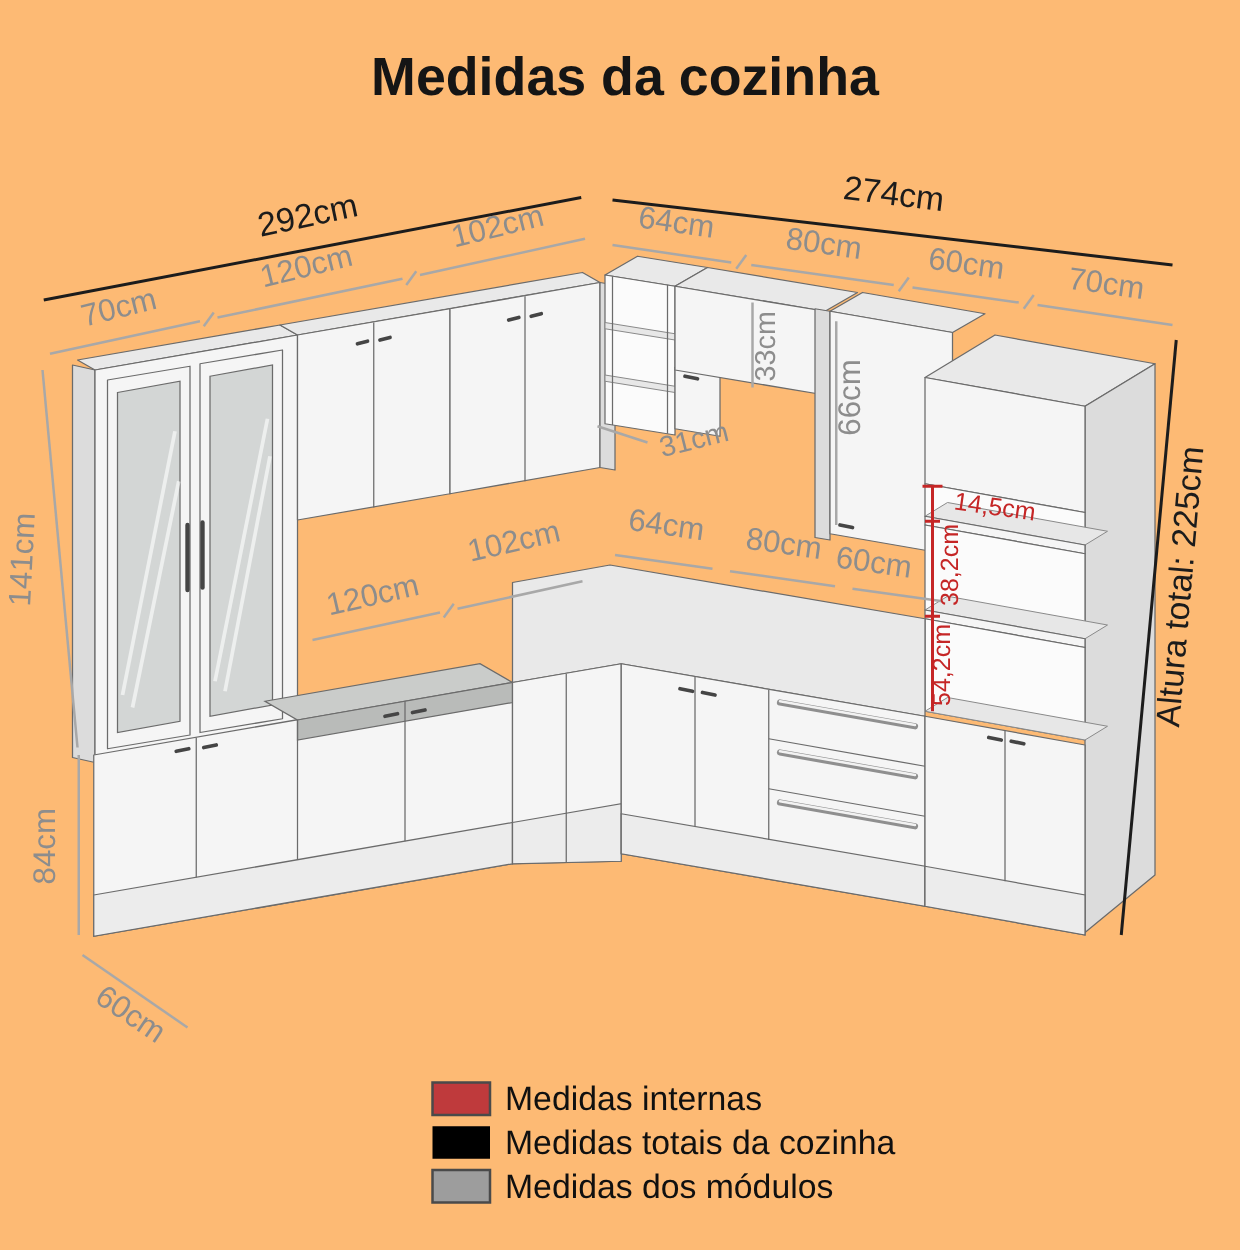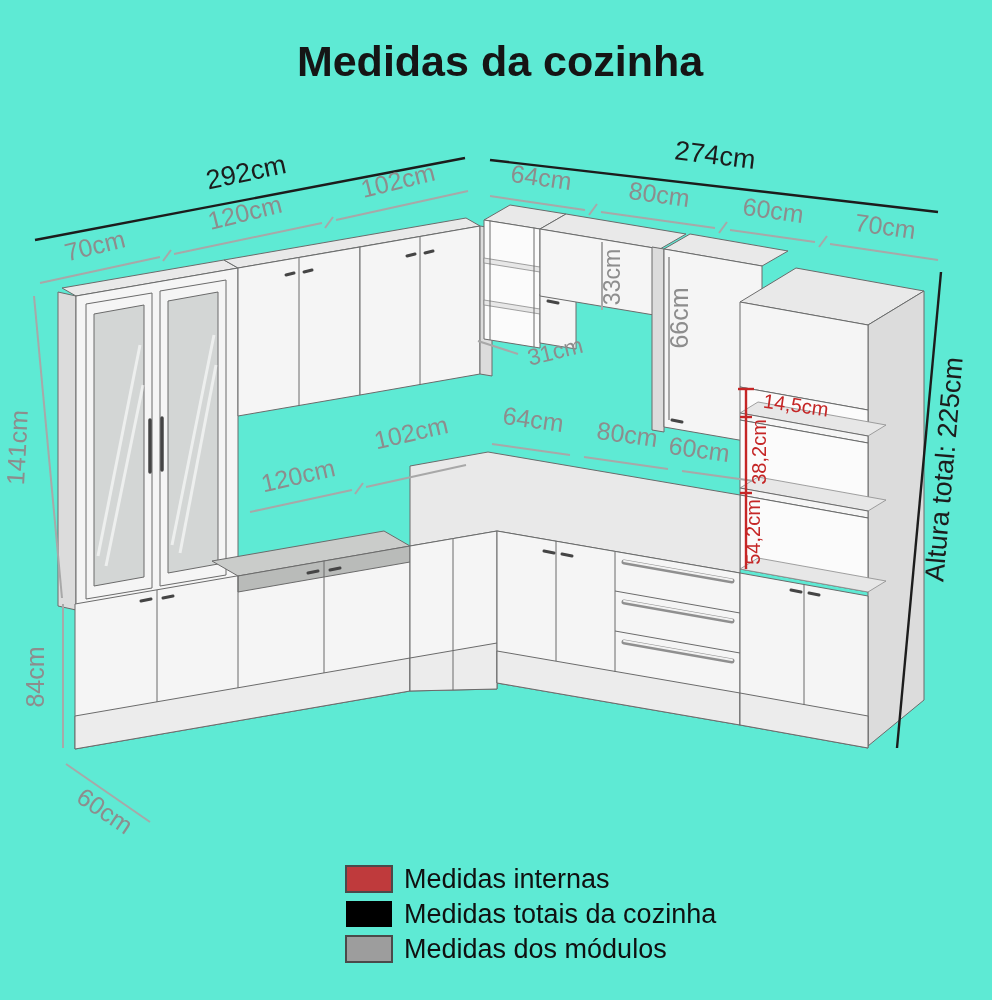--- a/index.html
+++ b/index.html
@@ -1,16 +1,16 @@
 <!DOCTYPE html>
 <html><head>
 <meta charset="utf-8">
 <style>
   html,body{margin:0;padding:0;background:#ffffff;}
-  .stage{position:relative;width:992px;height:1000px;background:#5eead4;overflow:hidden;
+  .stage{position:relative;width:992px;height:1000px;background:#fdba74;overflow:hidden;
          font-family:"Liberation Sans", sans-serif;}
   svg{display:block;}
   text{font-family:"Liberation Sans", sans-serif;}
   .t-title{font-size:43px;font-weight:bold;fill:#151515;}
   .t-black{font-size:27px;fill:#1c1c1c;}
   .t-altura{font-size:27px;fill:#1c1c1c;}
   .t-gray{font-size:25px;fill:#8d8d8d;}
   .t-gray-sm{font-size:23px;fill:#8d8d8d;}
   .t-red{font-size:20px;fill:#c52626;}
   .t-legend{font-size:27px;fill:#101010;}

